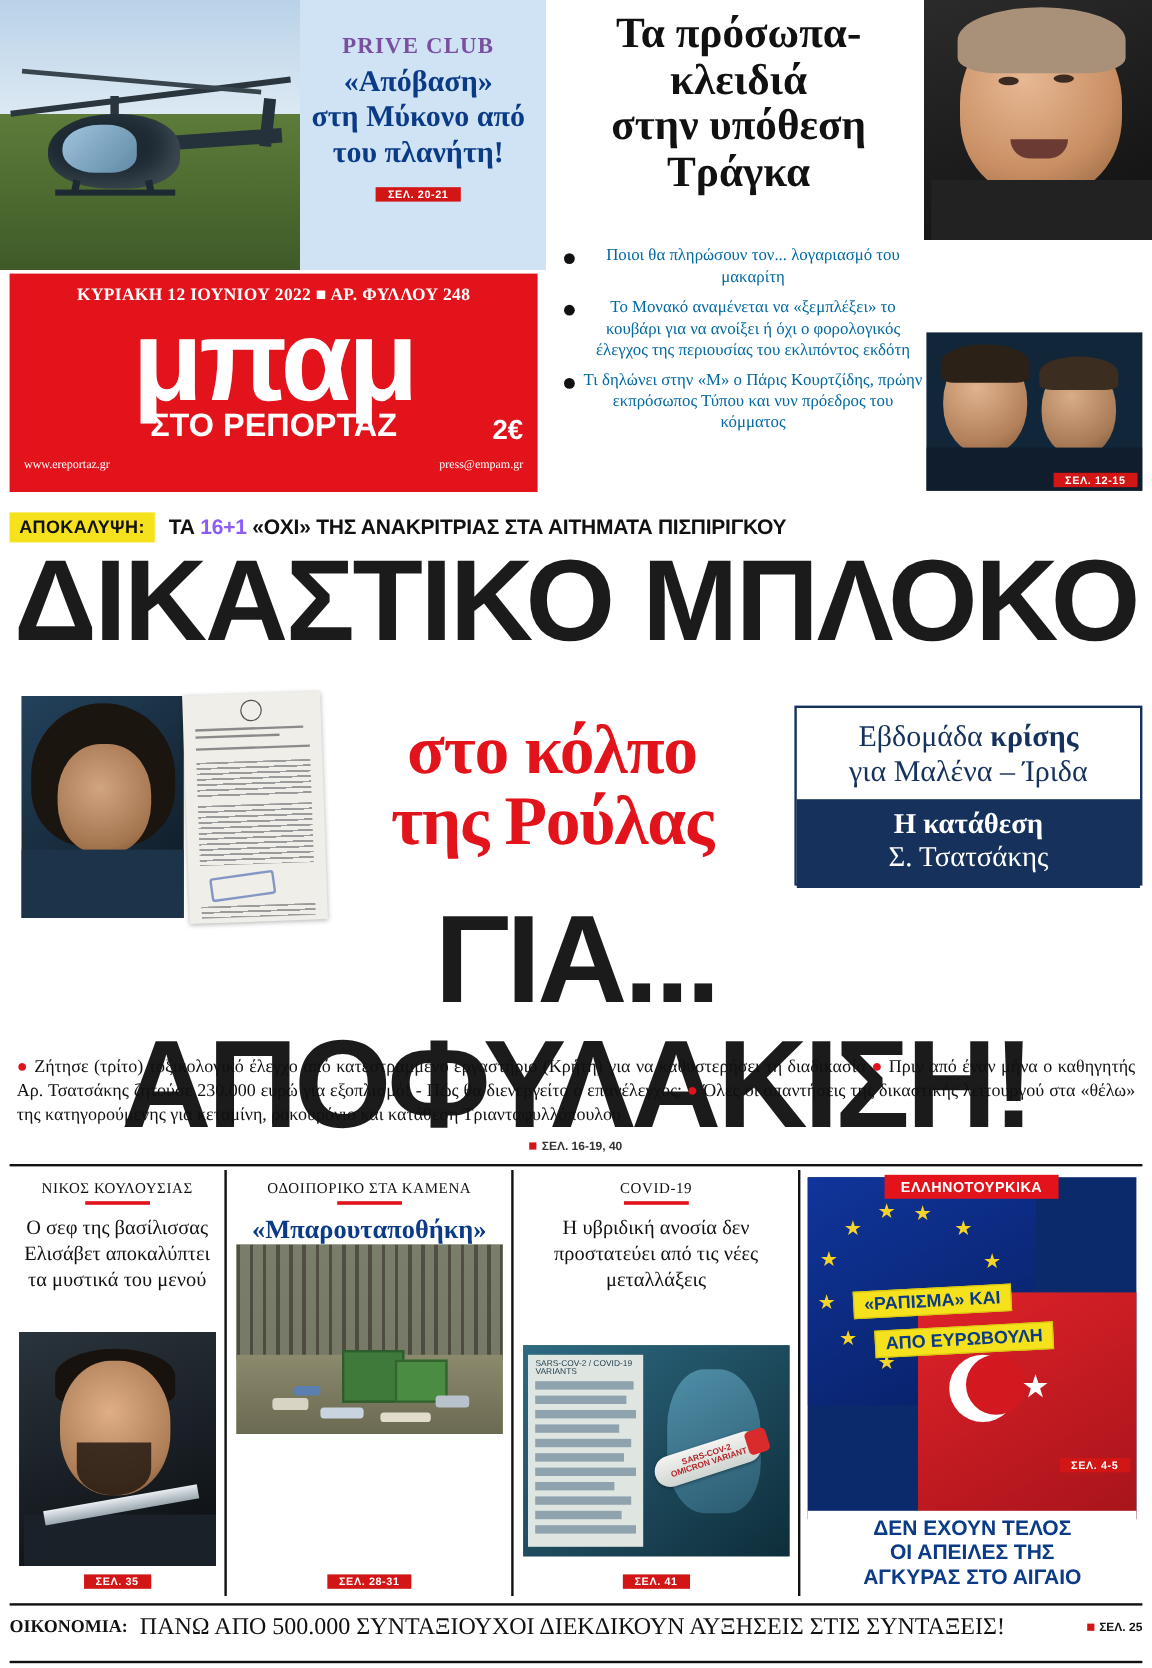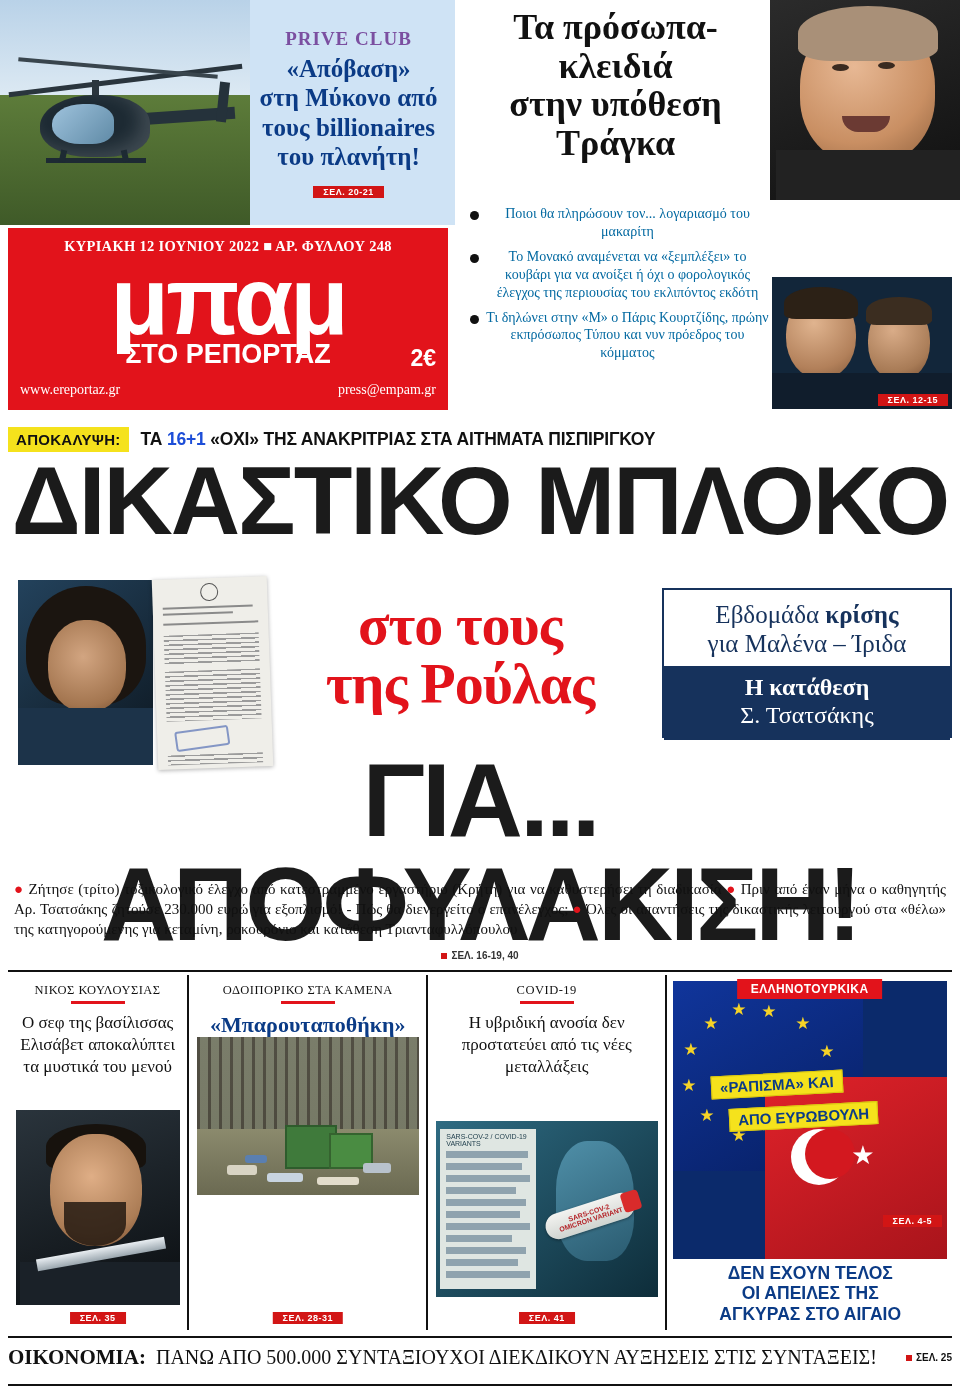--- a/index.html
+++ b/index.html
@@ -69,21 +69,21 @@
     text-align:center; font-family:Liberation Serif, serif; font-weight:bold;
     font-size:14.5px; padding-top:10px; letter-spacing:.3px; color:#fff;
   }
   .mast-title {
     text-align:center; font-family:"Liberation Sans", sans-serif; font-weight:bold;
     font-size:96px; line-height:.92; letter-spacing:-3px; color:#fff; margin-top:2px;
   }
   .mast-sub { position:relative; text-align:center; margin-top:-6px; }
   .mast-sub-txt { font-family:"Liberation Sans", sans-serif; font-weight:bold; font-size:27px; letter-spacing:0px; }
   .mast-price { position:absolute; right:12px; bottom:-2px; font-family:"Liberation Sans", sans-serif; font-weight:bold; font-size:23px; }
-  .mast-foot { display:flex; justify-content:space-between; padding:12px 12px 0 12px; font-family:"Liberation Serif", serif; font-size:14px; }
+  .mast-foot { display:flex; justify-content:space-between; padding:12px 12px 0 12px; font-family:"Liberation Serif", serif; font-size:10px; }
 
   
   .bullets { position:absolute; left:470px; top:205px; width:300px; font-family:"Liberation Serif", serif; font-size:14px; line-height:1.28; color:#0369a1; text-align:center; }
   .bullet-row { display:flex; gap:6px; margin-bottom:7px; text-align:center; }
   .bullet-dot { flex:0 0 auto; width:9px; height:9px; border-radius:50%; background:#111; margin-top:6px; }
   .bullet-txt { flex:1; }
 
   .photo2 { position:absolute; left:772px; top:277px; width:180px; height:132px; overflow:hidden; background:#12263a; }
   .p2-face { position:absolute; left:14px; top:16px; width:70px; height:86px; border-radius:48%; background:radial-gradient(circle at 40% 35%, #e0b48f, #b2805a 65%, #7d5638 100%); }
   .p2-hair { position:absolute; left:12px; top:10px; width:74px; height:32px; border-radius:60% 60% 20% 20%; background:#2c2116; }
@@ -92,21 +92,21 @@
   .p2-suit { position:absolute; left:0; top:96px; width:180px; height:36px; background:#101d2c; }
   .p2-sel { position:absolute; right:4px; bottom:3px; }
 
   
   .reveal-bar { position:absolute; left:8px; top:424px; width:944px; height:30px; display:flex; align-items:center; }
   .reveal-tag {
     background:#f5e21c; color:#111; font-family:"Liberation Sans", sans-serif; font-weight:bold;
     font-size:15px; padding:4px 8px; letter-spacing:.3px;
   }
   .reveal-text { margin-left:12px; font-family:"Liberation Sans", sans-serif; font-weight:bold; font-size:17.5px; letter-spacing:-.2px; }
-  .reveal-num { color:#1d4ed8; }
+  .reveal-num { color:#8b5cf6; }
 
   
   .headline1 {
     position:absolute; left:8px; top:455px; width:944px;
     font-family:"Liberation Sans", sans-serif; font-weight:bold;
     font-size:96px; line-height:.96; letter-spacing:-2px; text-align:center; color:#1b1b1b;
   }
 
   
   .mid-photo { position:absolute; left:18px; top:580px; width:135px; height:185px; overflow:hidden; background:#0f1a22; }
@@ -210,21 +210,21 @@
   }
   .p4-bottom {
     position:absolute; left:6px; bottom:6px; width:274px; text-align:center;
     font-family:"Liberation Sans", sans-serif; font-weight:bold; font-size:17.5px;
     line-height:1.16; color:#0b3b86; background:#fff; padding-top:4px;
   }
   .p4-sel { position:absolute; right:10px; top:240px; }
 
   
   .footer { position:absolute; left:8px; top:1345px; width:944px; display:flex; align-items:center; }
-  .f-label { font-family:"Liberation Serif", serif; font-weight:bold; font-size:21px; }
+  .f-label { font-family:"Liberation Serif", serif; font-weight:bold; font-size:15px; }
   .f-text { font-family:"Liberation Serif", serif; font-size:20px; margin-left:10px; }
   .f-sel { margin-left:auto; font-family:"Liberation Sans", sans-serif; font-size:10px; font-weight:bold; }
   .f-sel .sq { display:inline-block; width:6px; height:6px; background:#d21515; margin-right:4px; }
 </style>
 </head>
 <body>
 
 <div class="page">
 
   <div class="top-strip">
@@ -242,21 +242,20 @@
         <div class="heli-glass"></div>
         <div class="heli-skid"></div>
         <div class="heli-skid2"></div>
         <div class="heli-skid3"></div>
       </div>
       <div class="prive-text">
         <div class="prive-club">PRIVE CLUB</div>
         <div class="prive-lines">
           <div>«Απόβαση»</div>
           <div>στη Μύκονο από</div>
-          <div>τους billionaires</div>
           <div>του πλανήτη!</div>
         </div>
         <div class="prive-sel">
           <span class="sel-badge-red">ΣΕΛ. 20-21</span>
         </div>
       </div>
     </div>
 
     <div class="topright">
       <div class="tr-title">
@@ -332,21 +331,21 @@
     <div class="doc-l" style="top:28px; width:90px;"></div>
     <div class="doc-l" style="top:34px; width:70px;"></div>
     <div class="doc-l" style="top:44px; width:95px;"></div>
     <div class="doc-block" style="top:56px; height:30px;"></div>
     <div class="doc-block" style="top:92px; height:50px;"></div>
     <div class="doc-stamp"></div>
     <div class="doc-block" style="top:176px; height:10px;"></div>
   </div>
 
   <div class="red-sub">
-    <div>στο τους</div>
+    <div>στο κόλπο</div>
     <div>της Ρούλας</div>
   </div>
 
   <div class="sidebox">
     <div class="sidebox-top">
       <div><span>Εβδομάδα </span><span class="sb-bold">κρίσης</span></div>
       <div>για Μαλένα – Ίριδα</div>
     </div>
     <div class="sidebox-bot">
       <div class="sb-bold">Η κατάθεση</div>

